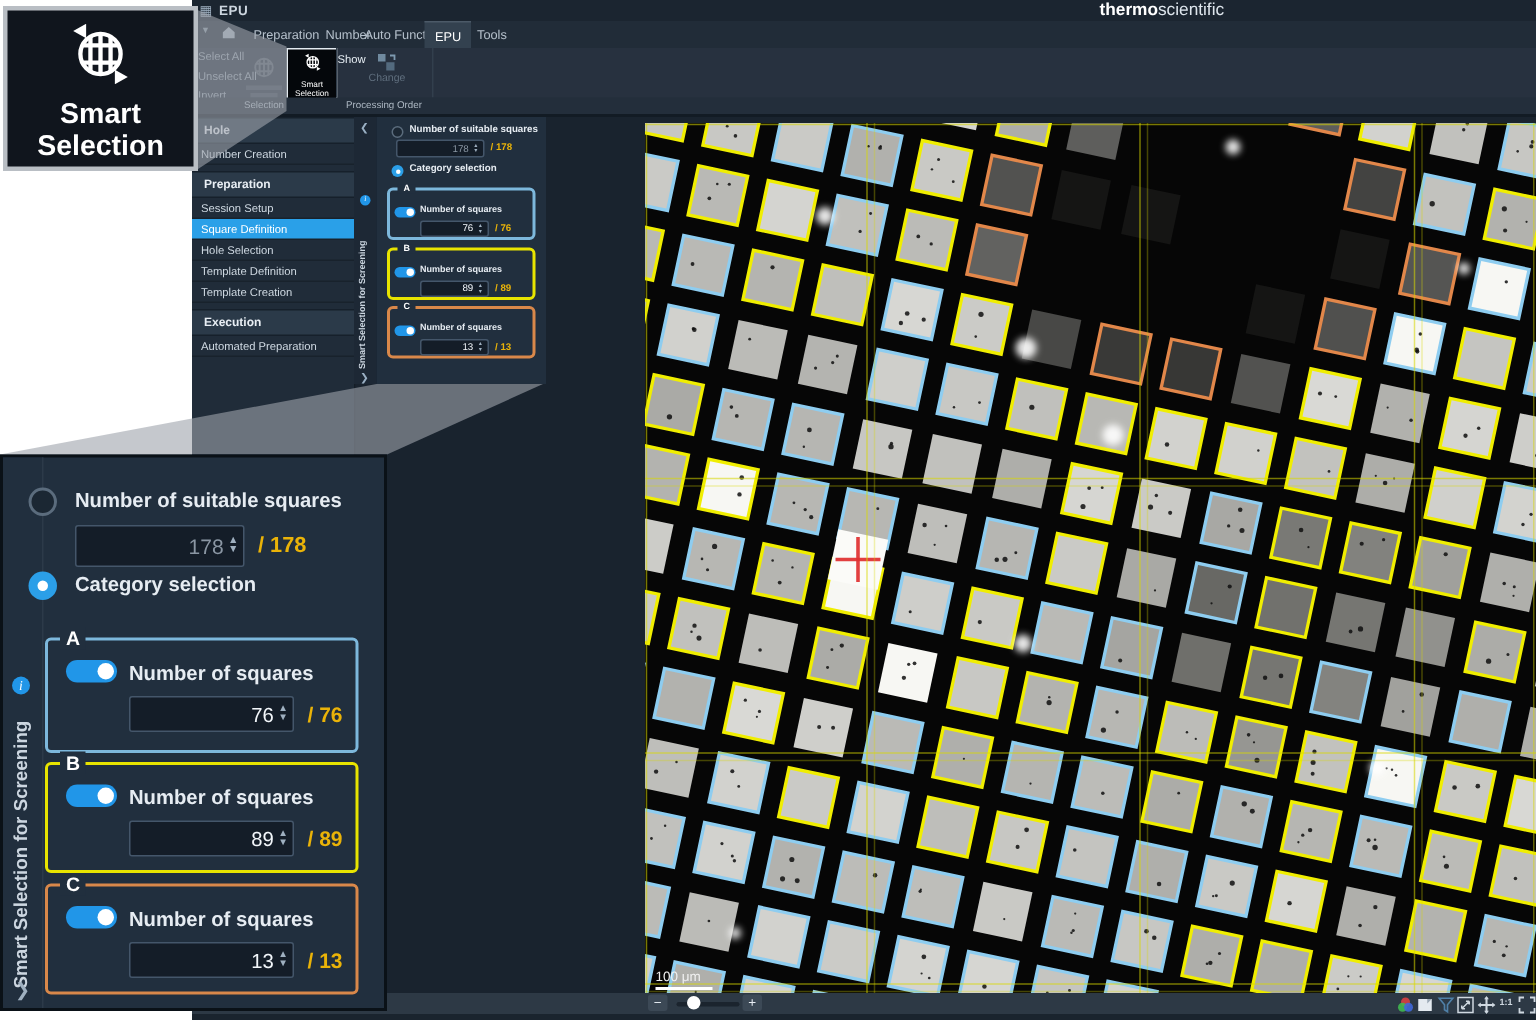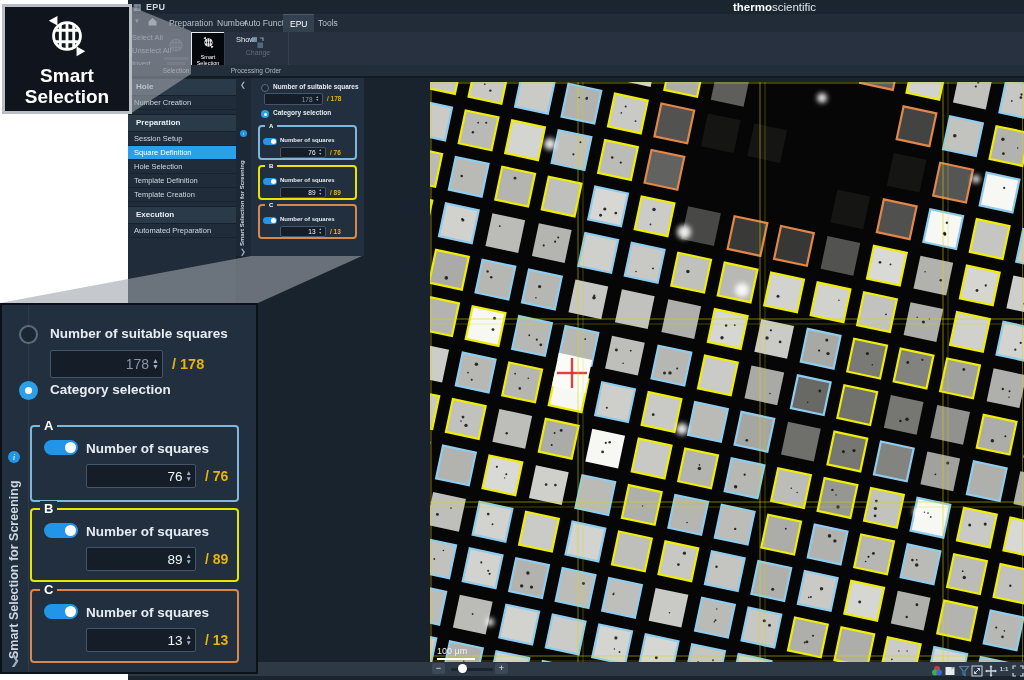--- a/index.html
+++ b/index.html
@@ -18,21 +18,21 @@
 
   .tabrow{position:absolute;left:0;top:14px;right:0;height:18px;background:#212c38;color:#b6c1cc;font-size:8.5px;}
   .tabrow .tico{position:absolute;top:4px;color:#8b98a5;}
   .tab{position:absolute;top:0;height:18px;line-height:18px;padding:0 7px;cursor:default;}
   .tab.sel{background:#33414f;color:#fff;border-top:1px solid #4c5a68;}
 
   .ribbon{position:absolute;left:0;top:32px;right:0;height:44px;background:#27313f;color:#dfe6ec;}
   .rtool{position:absolute;left:4px;font-size:7.5px;color:#9aa6b2;}
   .ssbtn{position:absolute;left:63px;top:0;width:32px;height:33px;background:#04070b;border:1px solid #e4ebf1;text-align:center;}
   .ssbtn .lbl{font-size:5.5px;line-height:6px;color:#fff;margin-top:1px;}
-  .rshow{position:absolute;left:97px;top:3px;font-size:7.5px;color:#e6edf3;padding-left:11px;}
+  .rshow{position:absolute;left:97px;top:3px;font-size:7.5px;color:#e6edf3;}
   .rchange{position:absolute;left:116px;top:17px;width:28px;text-align:center;font-size:7px;color:#5f6e7d;}
   .rdiv{position:absolute;top:0;width:1px;height:33px;background:#323f4d;}
   .glabelstrip{position:absolute;left:0;right:0;top:33px;height:11px;background:#232e3b;font-size:6.5px;color:#aeb9c4;}
   .glabel{position:absolute;top:2px;text-align:center;}
   .ribbonsep{position:absolute;left:0;right:0;top:76px;height:2px;background:#121b24;}
 
   .content{position:absolute;left:0;top:78px;right:0;bottom:14px;background:#19232e;}
 
   
   .workflow{position:absolute;left:0;top:78px;width:108px;bottom:14px;background:#202c39;border-right:1px solid #141d26;}

